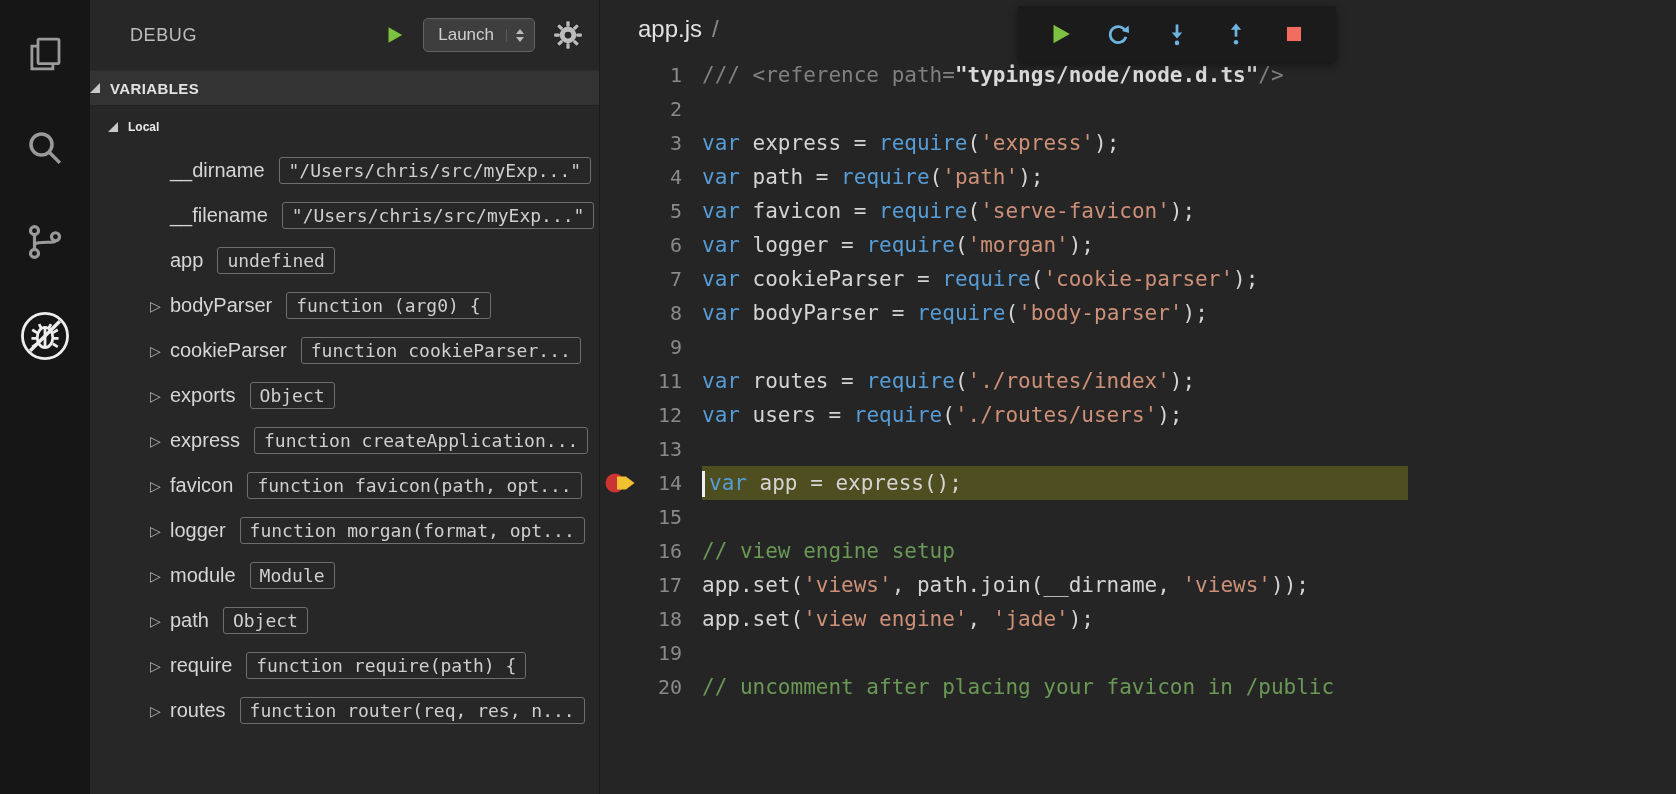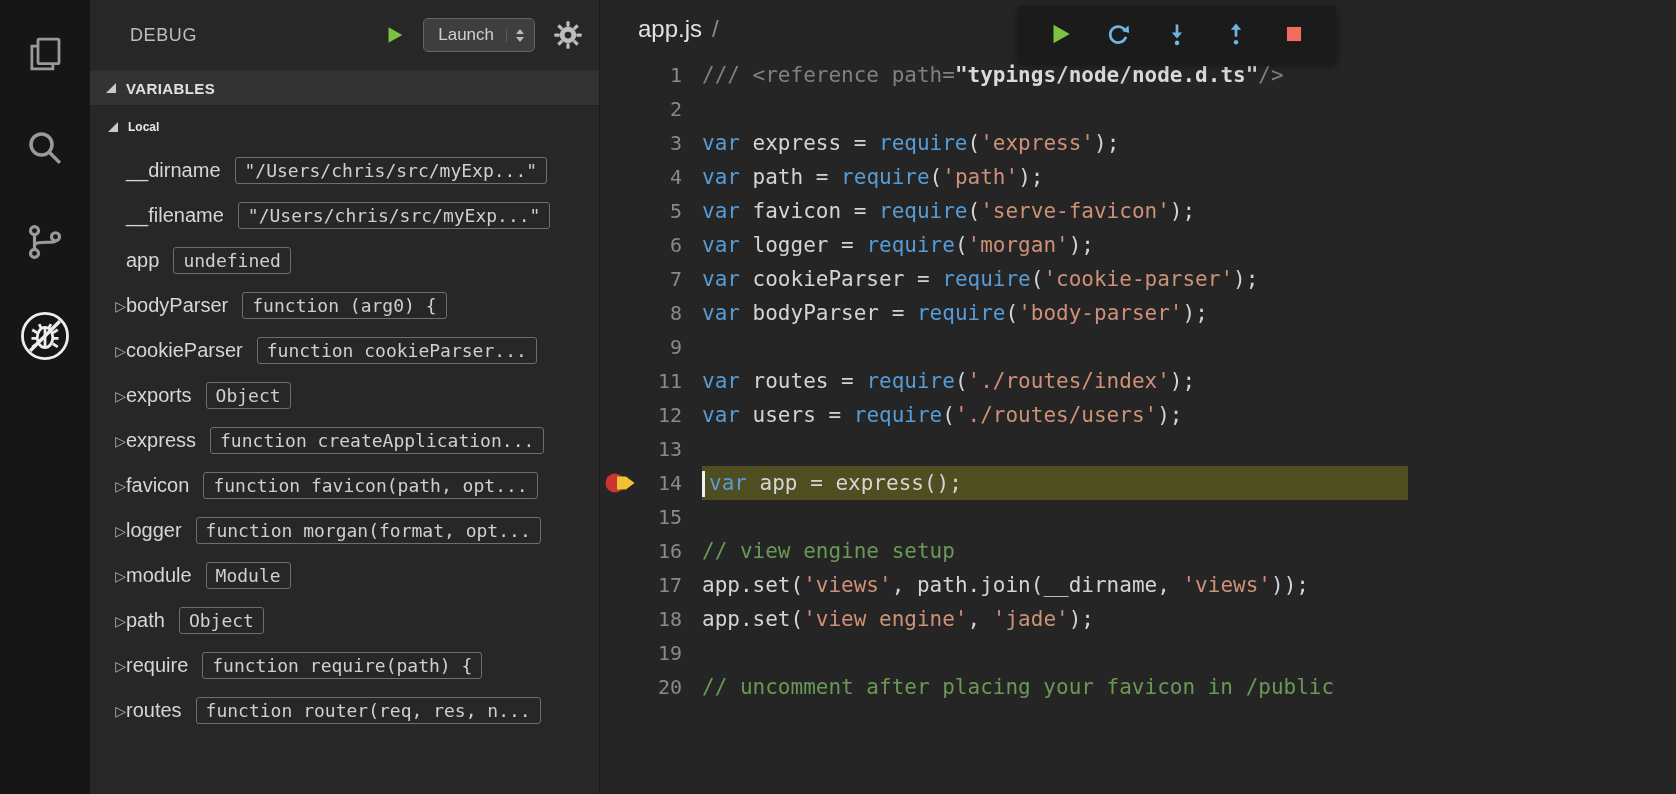--- a/index.html
+++ b/index.html
@@ -16,29 +16,29 @@
   .sidebar { flex:0 0 510px; background:#272727; display:flex; flex-direction:column; overflow:hidden; border-right:1px solid #1b1b1b; }
   .debug-header { height:70px; display:flex; align-items:center; padding:0 16px 0 40px; }
   .debug-title { font-size:18px; color:#bdbdbd; letter-spacing:0.6px; }
   .header-controls { margin-left:auto; display:flex; align-items:center; gap:18px; }
   .play-btn, .gear-btn { background:none; border:none; cursor:pointer; display:flex; align-items:center; }
   .launch-select { display:flex; align-items:center; background:#3e3e3e; border:1px solid #646464; border-radius:5px; height:34px; padding:0 10px 0 14px; color:#cfcfcf; font-size:17px; cursor:pointer; }
   .sel-arrows { display:inline-flex; flex-direction:column; gap:3px; margin-left:12px; padding-left:9px; border-left:1px solid #5a5a5a; }
   .sel-arrows .up { width:0; height:0; border-left:4px solid transparent; border-right:4px solid transparent; border-bottom:5px solid #bbb; }
   .sel-arrows .dn { width:0; height:0; border-left:4px solid transparent; border-right:4px solid transparent; border-top:5px solid #bbb; }
 
-  .section-header { height:36px; background:#333333; display:flex; align-items:center; padding-left:16px; gap:10px; border-top:1px solid #2b2b2b; border-bottom:1px solid #232323; cursor:pointer; }
+  .section-header { height:36px; background:#333333; display:flex; align-items:center; gap:10px; border-top:1px solid #2b2b2b; border-bottom:1px solid #232323; cursor:pointer; }
   .section-label { font-weight:bold; font-size:15px; color:#e2e2e2; letter-spacing:0.4px; }
   .twistie-exp { width:0; height:0; border:5px solid transparent; border-bottom-color:#c9c9c9; border-right-color:#c9c9c9; display:inline-block; }
 
   .scope-row { height:42px; display:flex; align-items:center; padding-left:18px; gap:10px; cursor:pointer; }
   .scope-label { font-weight:bold; font-size:12px; color:#e9e9e9; }
 
   .var-list { flex:1; overflow:hidden; }
-  .var-row { height:45px; display:flex; align-items:center; padding-left:16px; white-space:nowrap; overflow:hidden; cursor:pointer;text-align:right; }
+  .var-row { height:45px; display:flex; align-items:center; padding-left:60px; white-space:nowrap; overflow:hidden; cursor:pointer; }
   .twistie { flex:0 0 20px; width:20px; color:#b0b0b0; font-size:14px; }
   .var-name { font-size:20px; color:#d6d6d6; margin-right:14px; }
   .var-value { font-family:"DejaVu Sans Mono", monospace; font-size:18px; color:#cfcfcf; border:1px solid #6e6e6e; border-radius:3px; padding:2px 9px; flex:0 0 auto; }
 
   
   .editor { flex:1; background:#252525; position:relative; overflow:hidden; }
   .breadcrumb { height:58px; display:flex; align-items:center; padding-left:38px; font-size:24px; }
   .bc-file { color:#e2e2e2; cursor:pointer; }
   .bc-sep { color:#8a8a8a; margin-left:10px; }
 

